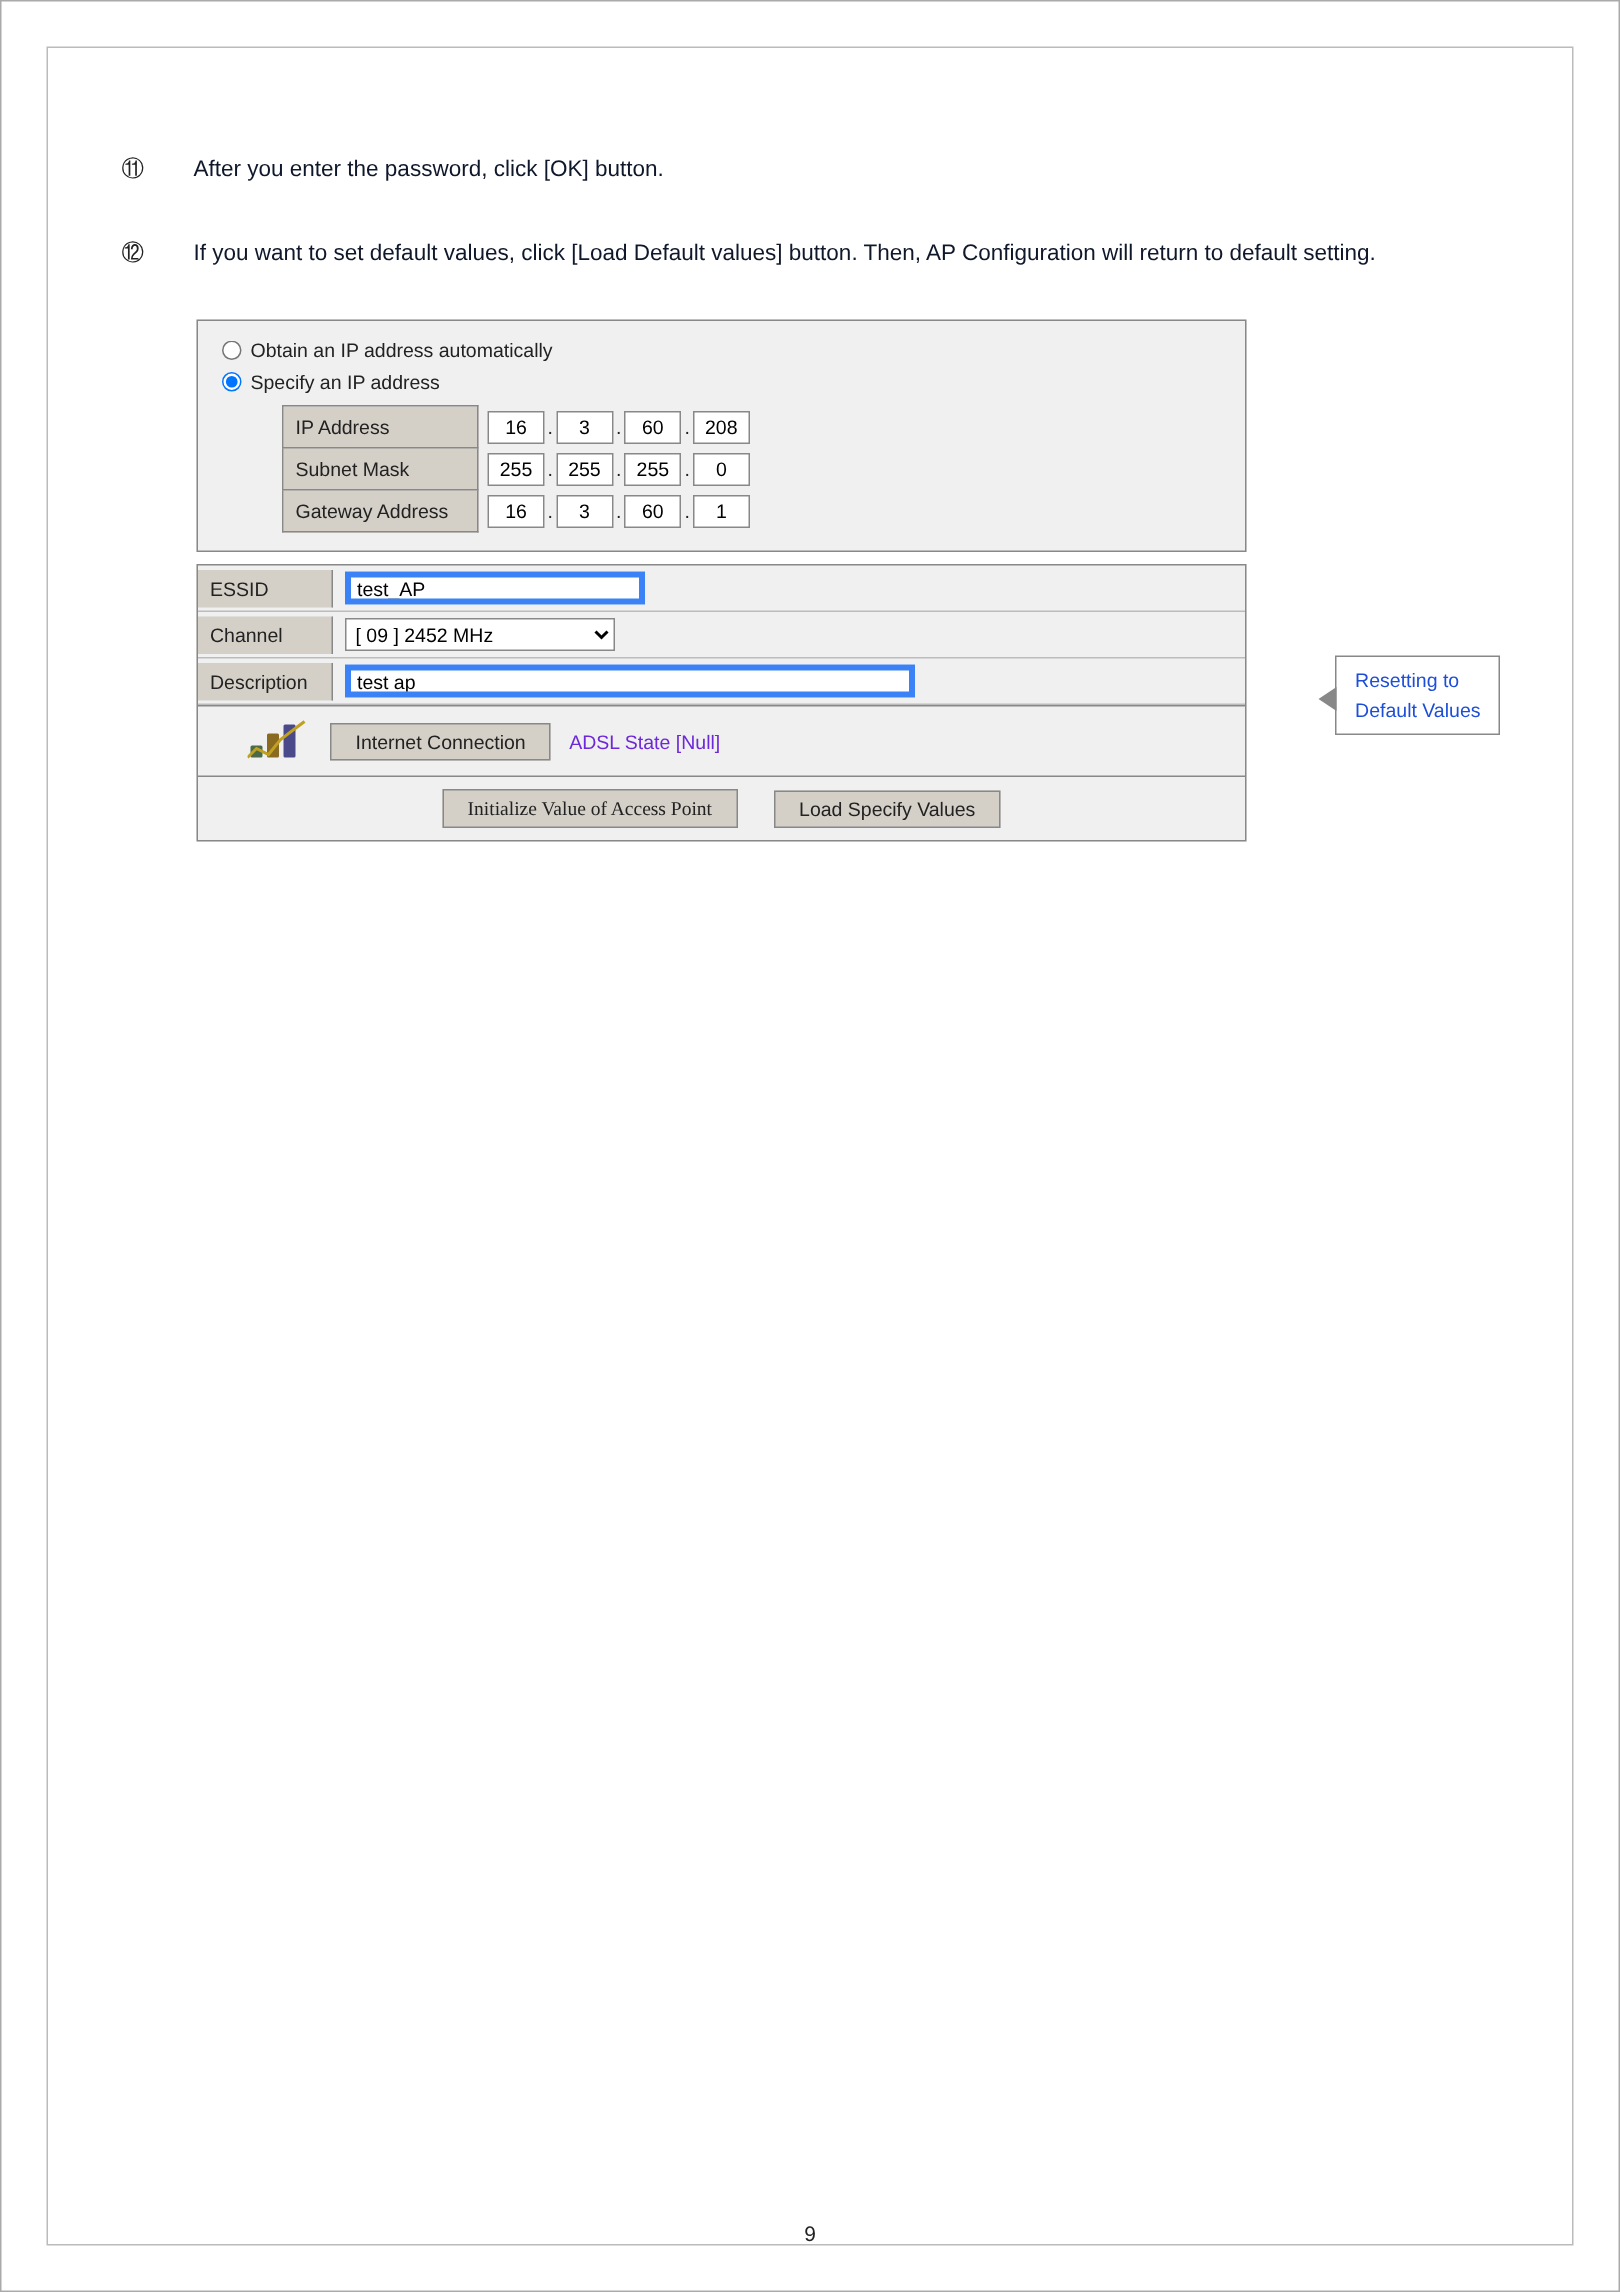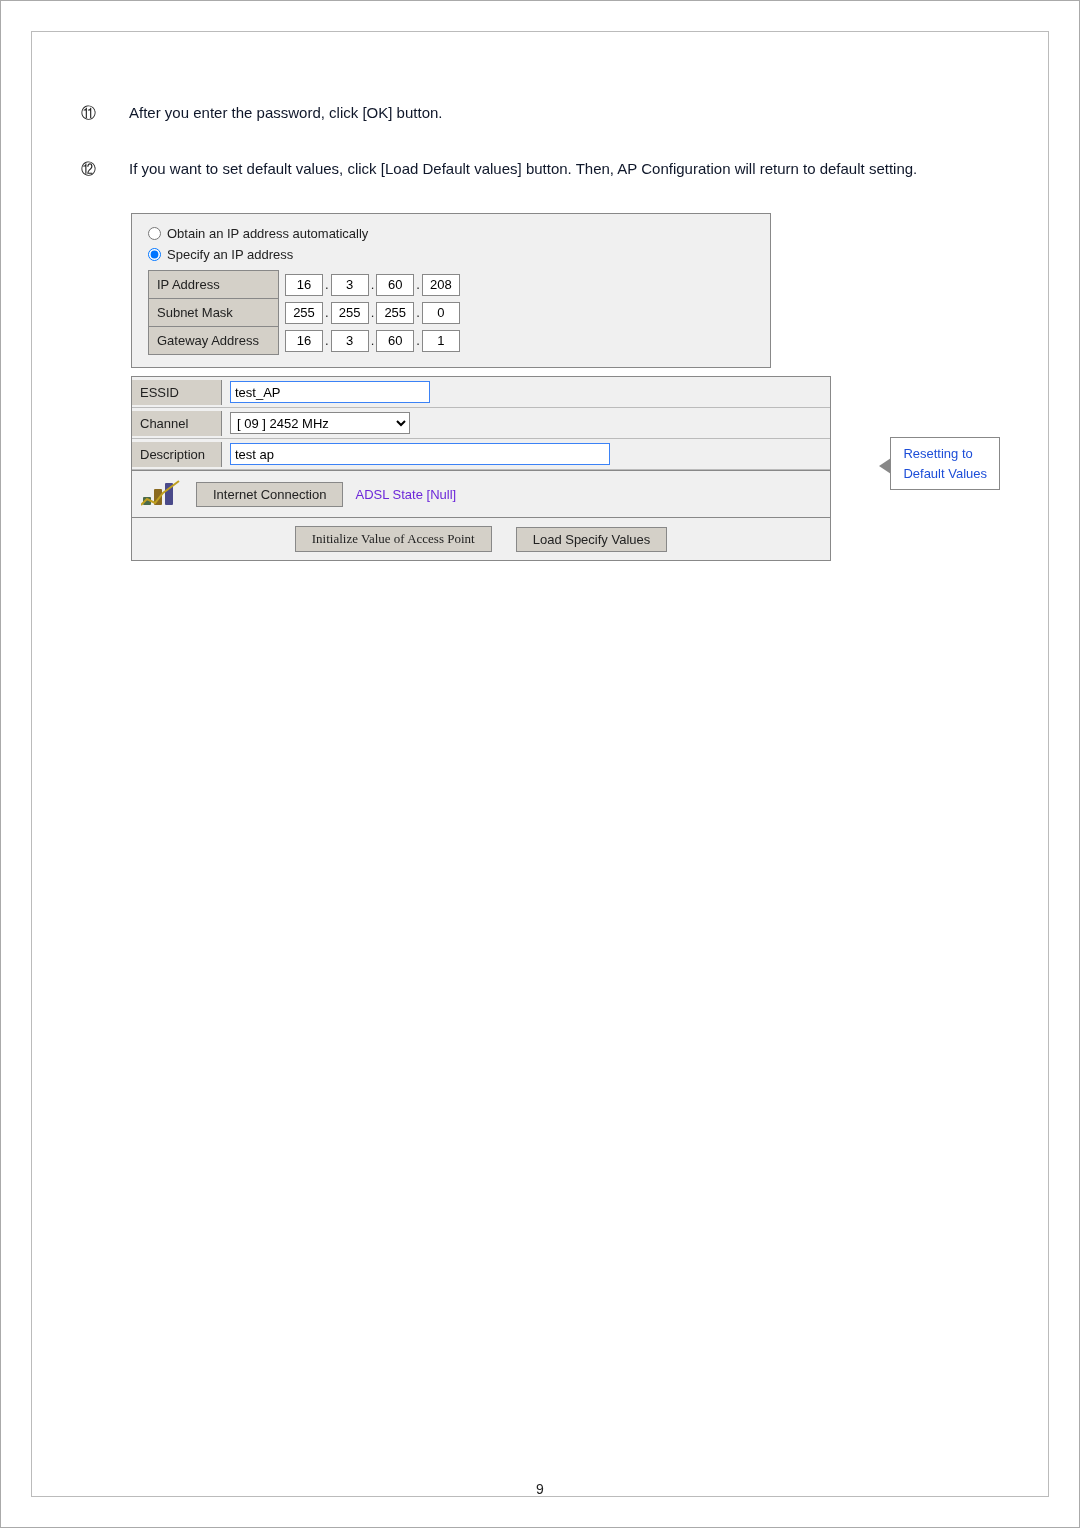--- a/index.html
+++ b/index.html
@@ -45,41 +45,42 @@
     .instruction-text {
       flex: 1;
       font-size: 15px;
       color: #0f172a;
       line-height: 1.6;
     }
 
     .dialog-box {
       border: 1px solid #888;
       background: #f0f0f0;
-      width: 640px;
+      width: 700px;
       margin-top: 32px;
       margin-left: 0;
       padding: 12px 16px;
       font-size: 13px;
       position: relative;
     }
 
     .radio-row {
       display: flex;
       align-items: center;
       margin-bottom: 6px;
       font-size: 13px;
       color: #222;
     }
 
     .radio-row input[type="radio"] {
       margin-right: 6px;
     }
 
     .ip-table {
+      margin-left: 40px;
       margin-top: 8px;
       border-collapse: collapse;
       width: 420px;
     }
 
     .ip-table td {
       padding: 3px 6px;
       font-size: 13px;
       color: #222;
       vertical-align: middle;
@@ -147,21 +148,21 @@
     }
 
     .config-value {
       padding: 4px 8px;
       font-size: 13px;
       color: #222;
       flex: 1;
     }
 
     .config-input {
-      border: 1px solid #3b82f6;
+      border: 4px solid #3b82f6;
       background: #fff;
       width: 200px;
       height: 22px;
       font-size: 13px;
       padding: 1px 4px;
       outline: none;
     }
 
     .config-select {
       border: 1px solid #888;
@@ -354,21 +355,21 @@
         </div>
       </div>
 
       <div class="config-row">
         <div class="config-label">Description</div>
         <div class="config-value">
           <input type="text" class="config-input" value="test ap" style="width: 380px;">
         </div>
       </div>
 
-      <div class="bottom-row" style="display:flex; align-items:center; padding: 4px 0; border-top: 1px solid #888;">
+      <div class="bottom-row" style="display:flex; align-items:center; padding: 4px 24px; border-top: 1px solid #888;">
 
         <div class="icon-area">
           <svg width="42" height="30" viewBox="0 0 42 30">
 
             <rect x="2" y="18" width="8" height="8" fill="#4a6a4a" rx="1"></rect>
             <rect x="13" y="10" width="8" height="16" fill="#8a6a20" rx="1"></rect>
             <rect x="24" y="4" width="8" height="22" fill="#4a4a8a" rx="1"></rect>
 
             <polyline points="0,26 6,20 14,24 22,14 30,8 38,2" fill="none" stroke="#c0a020" stroke-width="2"></polyline>
           </svg>

